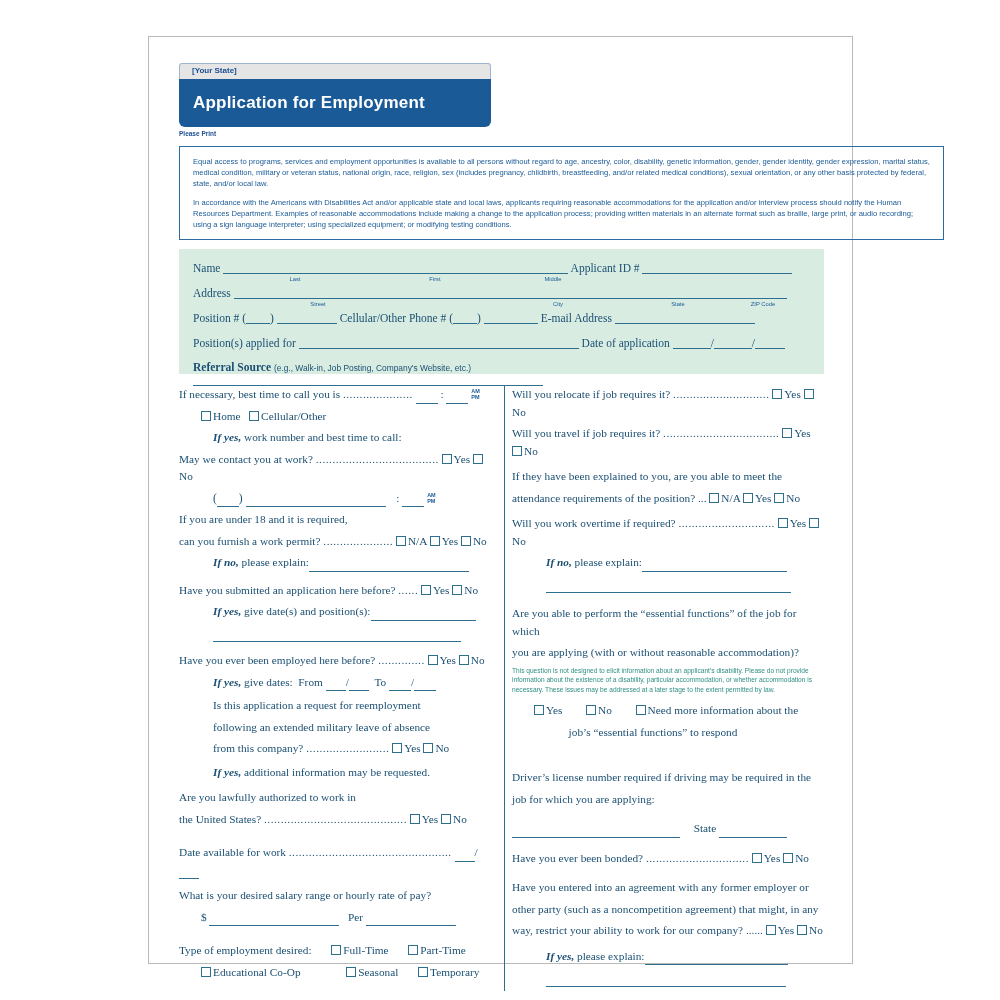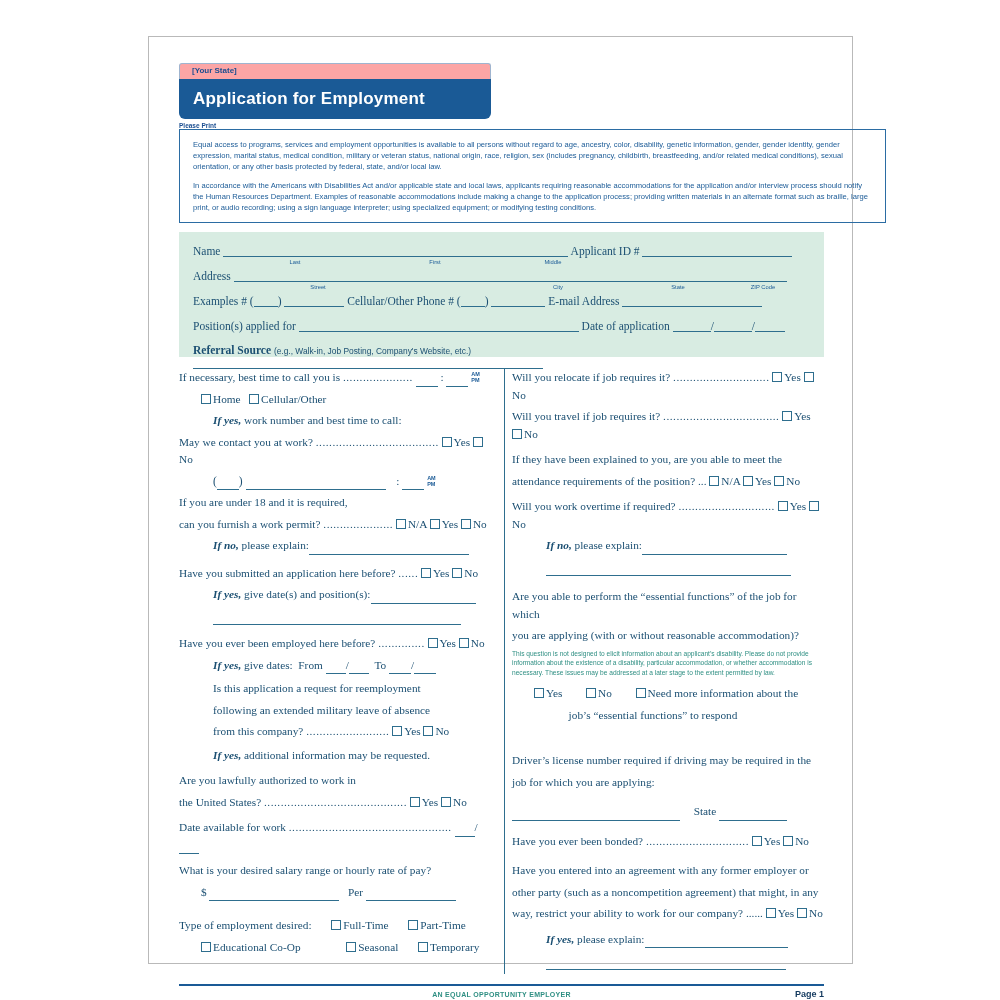--- a/index.html
+++ b/index.html
@@ -10,39 +10,39 @@
     color:#1b4f72;
   }
   .page{
     position:absolute;left:148px;top:36px;width:705px;height:928px;
     background:#fff;border:1px solid #b9b9b9;box-sizing:border-box;
   }
   .inner{position:absolute;left:30px;top:26px;width:645px;}
 
   
   .state-tab{
-    width:312px;height:16px;background:#fca5a5;border:1px solid #9fb4cf;
+    width:312px;height:16px;background:#e5e5e5;border:1px solid #9fb4cf;
     border-bottom:none;border-radius:3px 3px 0 0;
     font-family:"Liberation Sans",sans-serif;font-size:8px;font-weight:bold;
     color:#1d4f91;padding:2px 0 0 12px;box-sizing:border-box;
   }
   .title-bar{
-    width:312px;height:40px;background:#1a5a96;border-radius:0 0 6px 6px;
+    width:312px;height:48px;background:#1a5a96;border-radius:0 0 6px 6px;
     color:#fff;font-family:"Liberation Sans",sans-serif;font-size:17px;font-weight:bold;
     display:flex;align-items:center;padding-left:14px;box-sizing:border-box;
     letter-spacing:.2px;
   }
   .please-print{
     font-family:"Liberation Sans",sans-serif;font-size:6.5px;font-weight:bold;
     color:#1d4f91;margin-top:3px;
   }
 
   
   .eeo{
-    border:1px solid #2b6ca3;width:707px;box-sizing:border-box;
+    margin-top:9px;border:1px solid #2b6ca3;width:765px;box-sizing:border-box;
     padding:9px 11px 9px 13px;font-family:"Liberation Sans",sans-serif;
     font-size:7.6px;line-height:1.45;color:#1a5a96;
   }
   .eeo p{margin:0;}
   .eeo p+p{margin-top:8px;}
 
   
   .green{
     margin-top:9px;width:645px;background:#d8ece2;box-sizing:border-box;
     padding:12px 14px 10px 14px;position:relative;height:125px;
@@ -127,21 +127,21 @@
       <div class="grow">
         <span class="lbl">Address</span>
         <span class="line" style="width:553px"></span>
         <span class="tick" style="left:105px;top:15px;width:40px">Street</span>
         <span class="tick" style="left:345px;top:15px;width:40px">City</span>
         <span class="tick" style="left:465px;top:15px;width:40px">State</span>
         <span class="tick" style="left:545px;top:15px;width:50px">ZIP Code</span>
       </div>
 
       <div class="grow">
-        <span class="lbl">Examples #</span>
+        <span class="lbl">Position #</span>
         <span class="paren">(</span><span class="line" style="width:24px"></span><span class="paren">)</span>
         <span class="line" style="width:60px"></span>
         <span class="lbl">Cellular/Other Phone #</span>
         <span class="paren">(</span><span class="line" style="width:24px"></span><span class="paren">)</span>
         <span class="line" style="width:54px"></span>
         <span class="lbl">E-mail Address</span>
         <span class="line" style="width:140px"></span>
       </div>
 
       <div class="grow">
@@ -255,21 +255,21 @@
         </p>
 
         <p class="q" style="margin-top:8px">Are you lawfully authorized to work in</p>
         <p class="q">
           <span>the United States?</span>
           <span class="dots">...........................................</span>
           <span class="cb"></span><span>Yes</span>
           <span class="cb"></span><span>No</span>
         </p>
 
-        <p class="q" style="margin-top:8px">
+        <p class="q" style="margin-top:16px">
           <span>Date available for work</span>
           <span class="dots">.................................................</span>
           <span class="u" style="width:20px"></span>/<span class="u" style="width:20px"></span>
         </p>
 
         <p class="q" style="margin-top:8px">What is your desired salary range or hourly rate of pay?</p>
         <p class="q ind1">
           <span>$</span>
           <span class="u" style="width:130px"></span>
           &nbsp;&nbsp;<span>Per</span>

